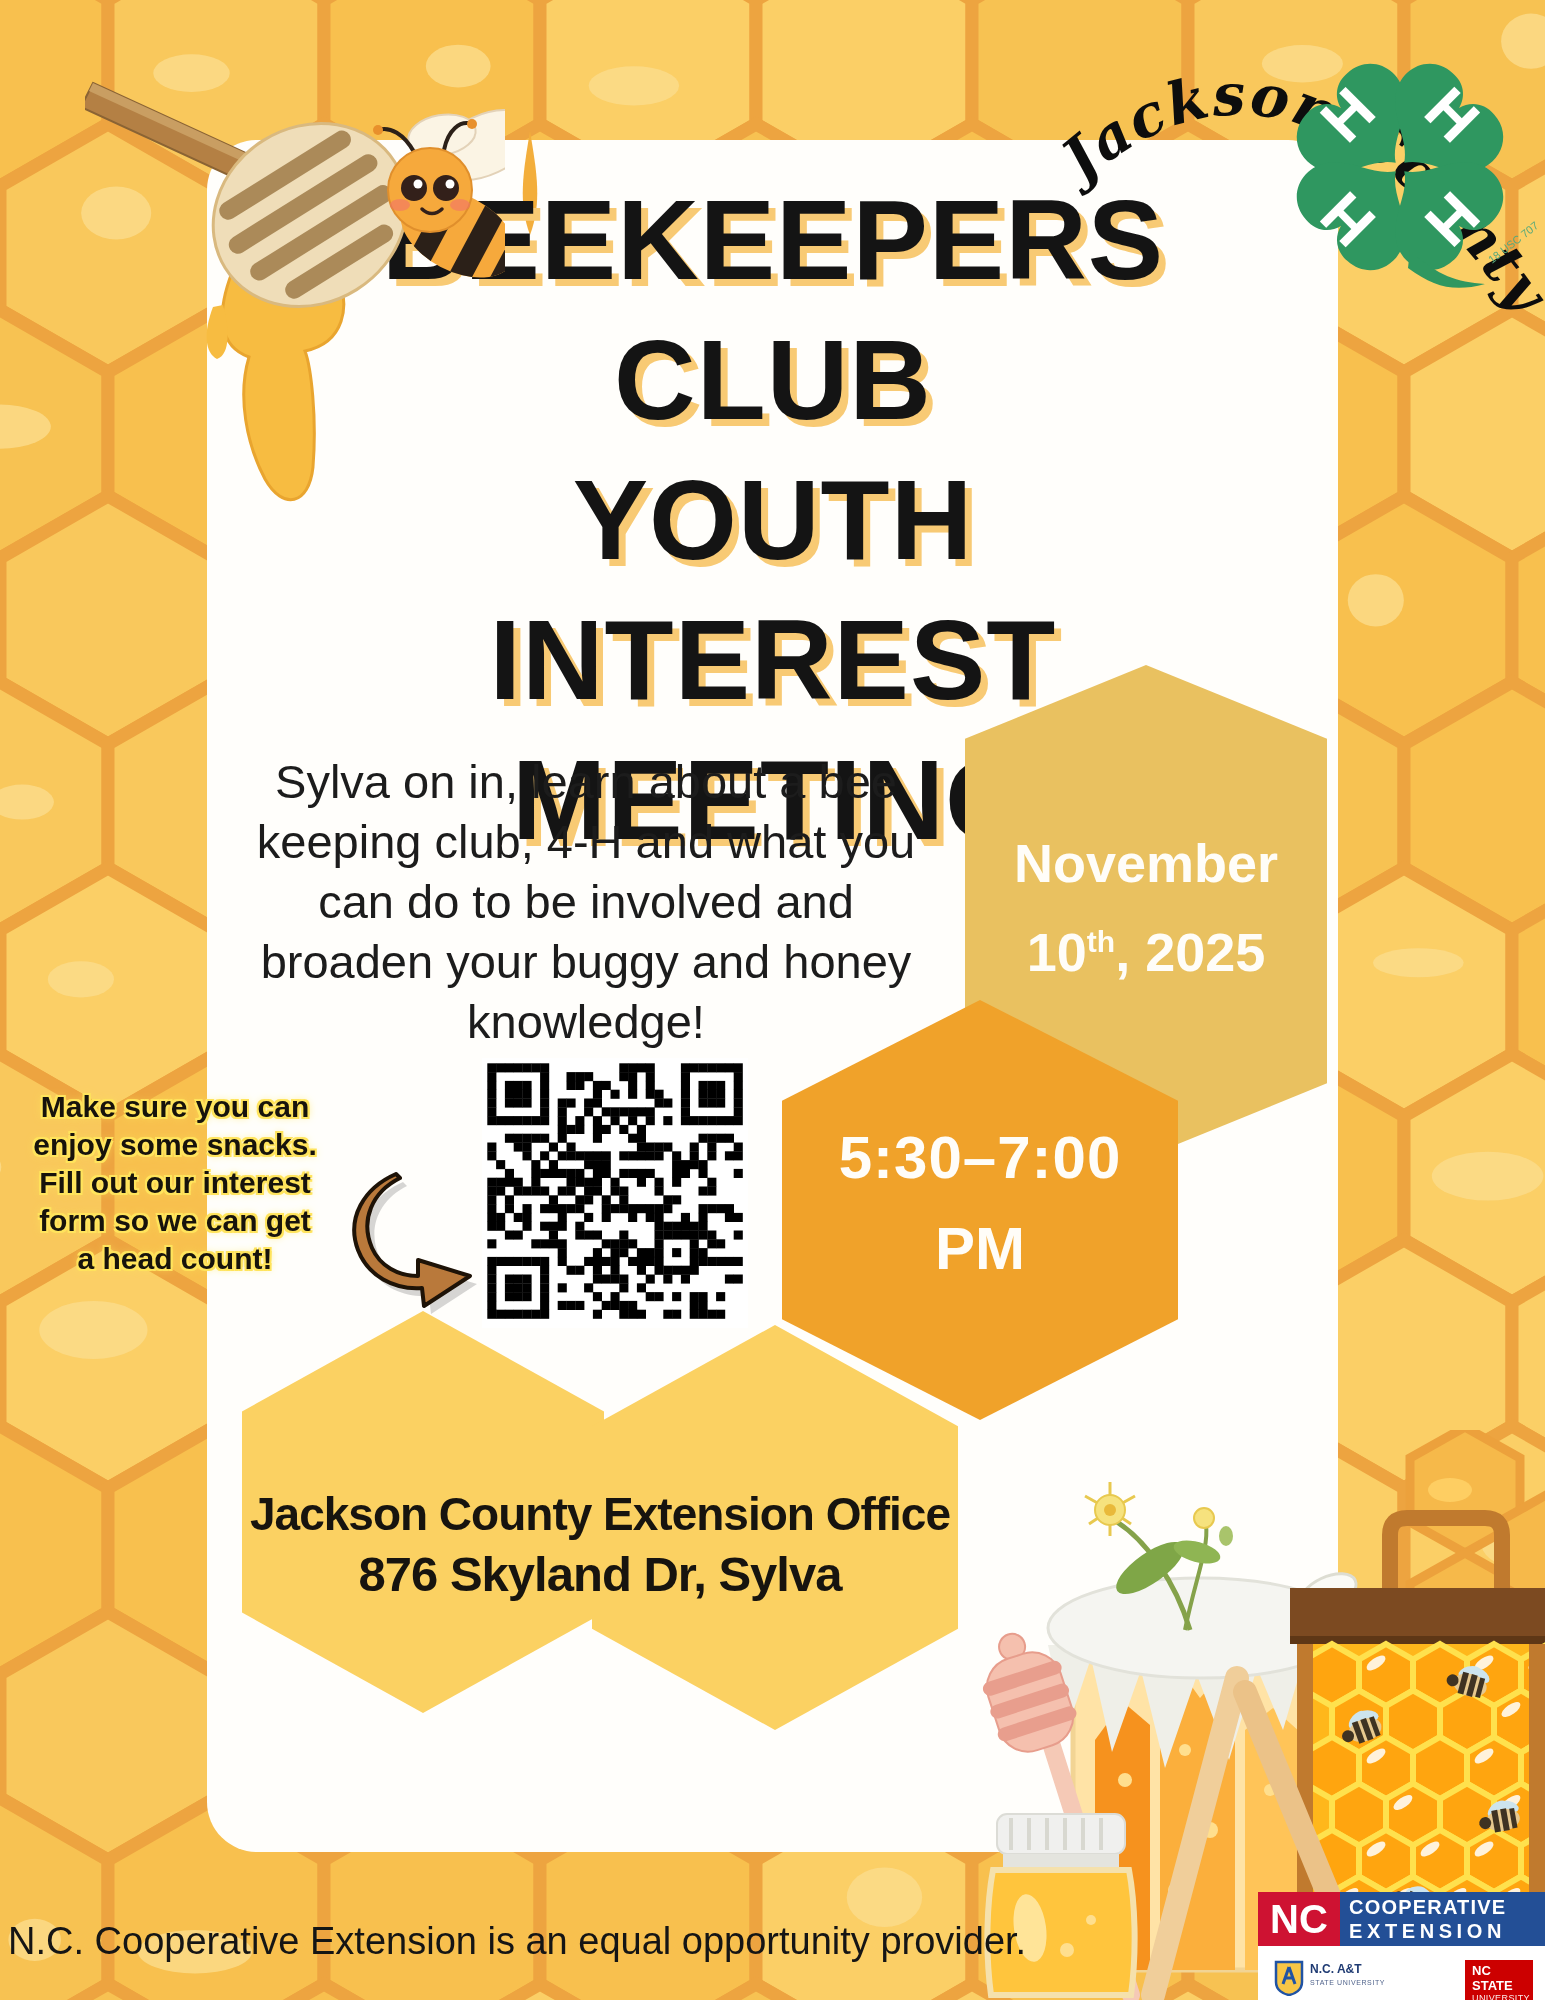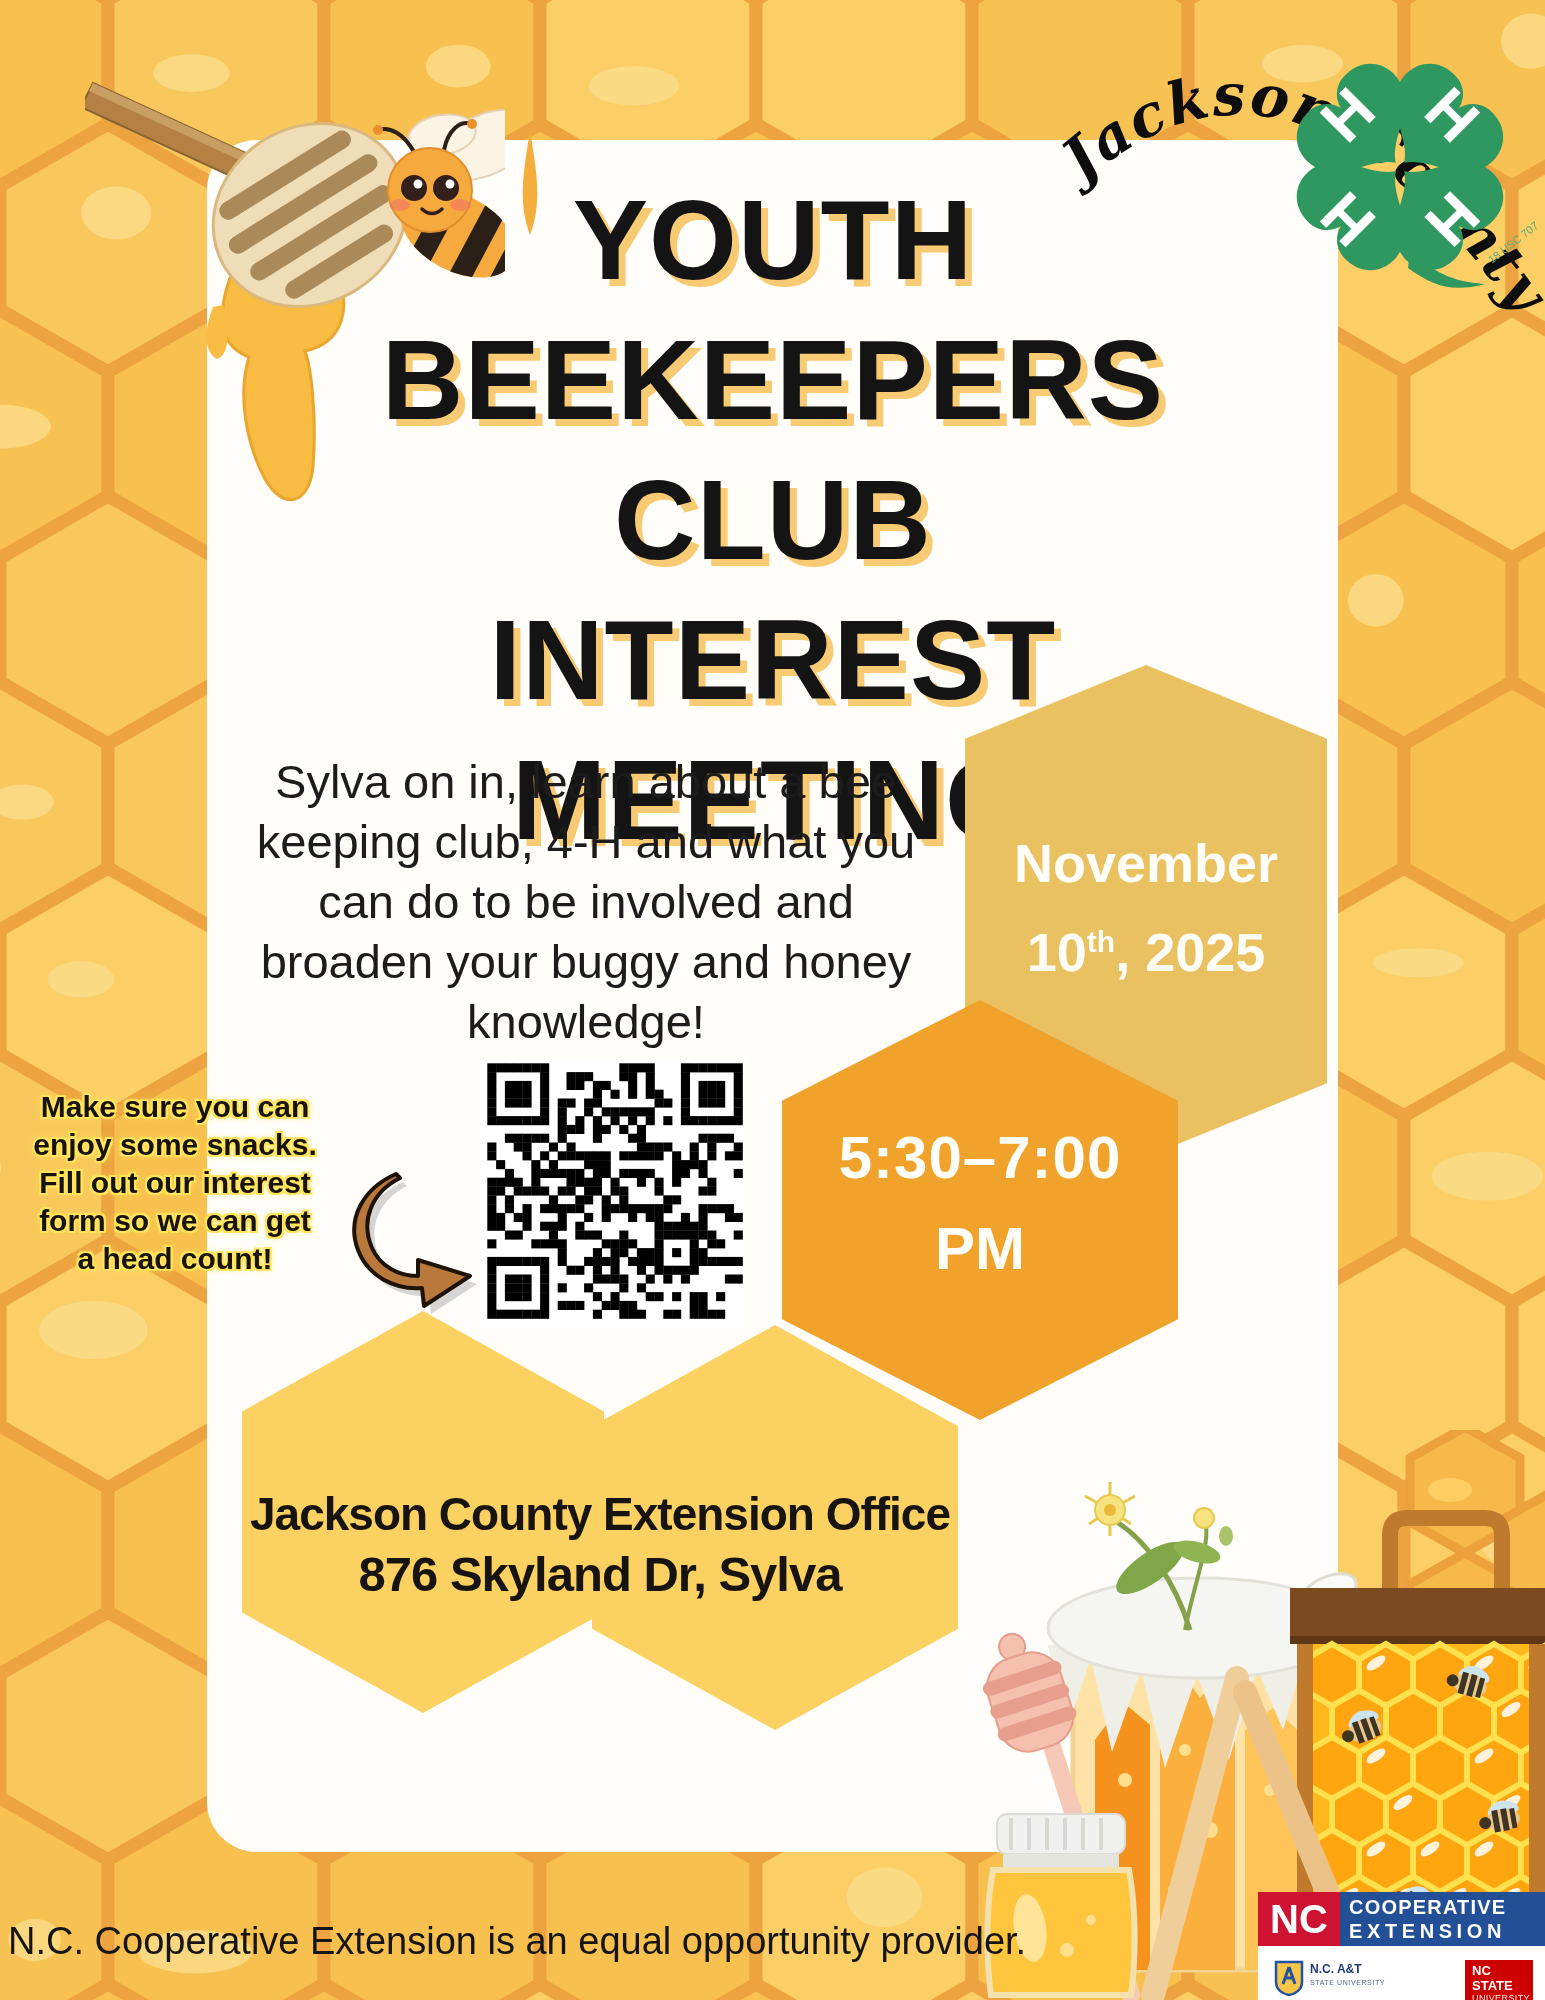--- a/index.html
+++ b/index.html
@@ -270,22 +270,22 @@
       <polygon points="1620,1984 1728,2046 1728,2170 1620,2232 1512,2170 1512,2046" fill="#F9C85C" stroke="#EDA440" stroke-width="13"></polygon>
     </svg>
 
   <div id="card" class="abs"></div>
 
   <svg id="top-drip" class="abs" width="30" height="110" viewBox="0 0 30 110">
     <path d="M15,0 C22,42 27,72 15,104 C3,72 8,42 15,0 Z" fill="#F3AE3B"></path>
   </svg>
 
   <div id="title" class="abs">
+    <div class="title-line">BEEKEEPERS CLUB</div>
     <div class="title-line">YOUTH</div>
-    <div class="title-line">BEEKEEPERS CLUB</div>
     <div class="title-line">INTEREST</div>
     <div class="title-line">MEETING</div>
   </div>
 
   <div id="intro" class="abs">
     <div class="intro-line">Sylva on in, learn about a bee</div>
     <div class="intro-line">keeping club, 4-H and what you</div>
     <div class="intro-line">can do to be involved and</div>
     <div class="intro-line">broaden your buggy and honey</div>
     <div class="intro-line">knowledge!</div>

